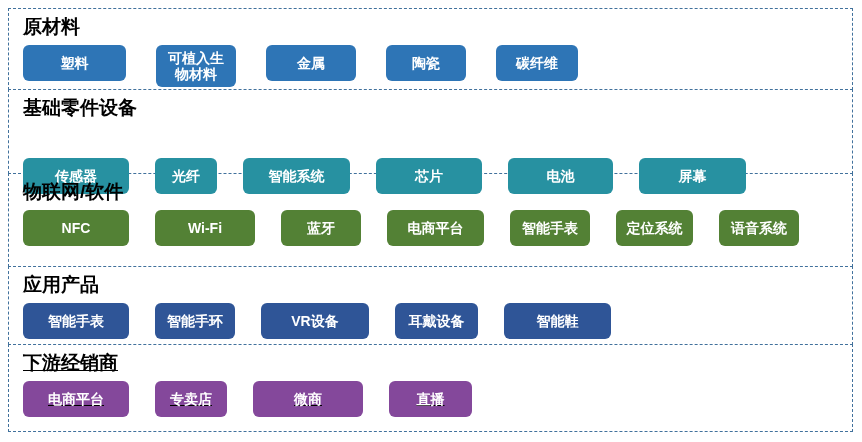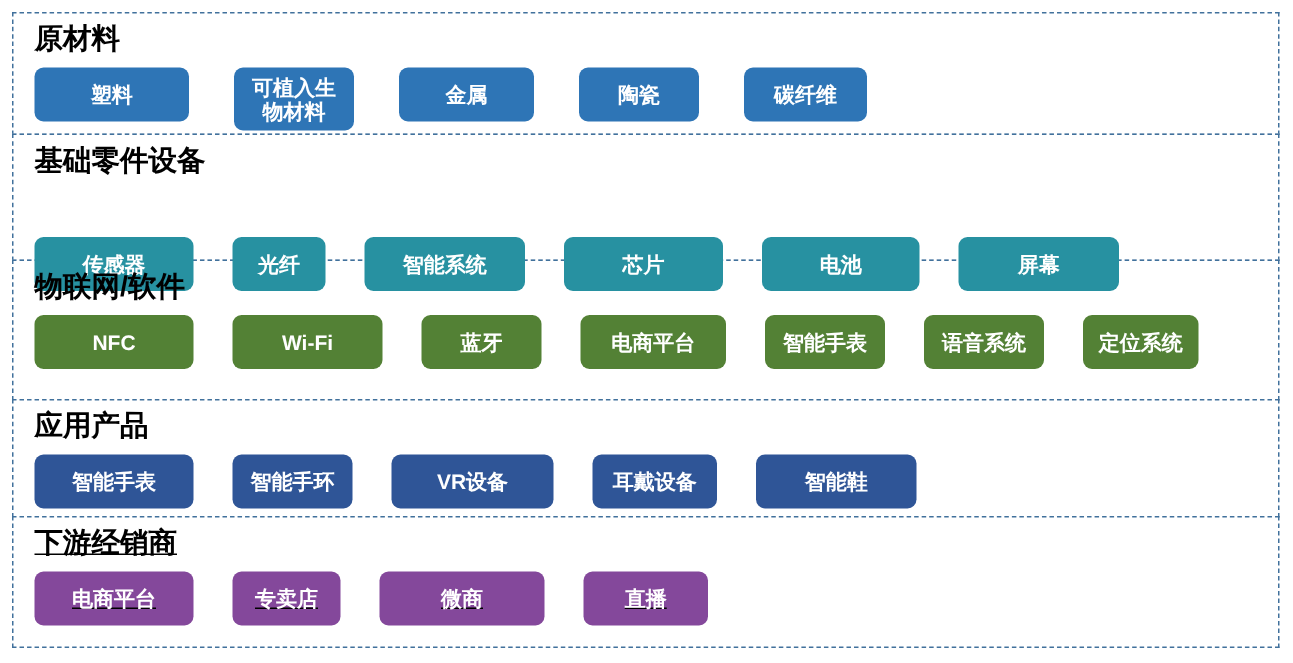--- a/index.html
+++ b/index.html
@@ -87,22 +87,22 @@
   </div>
 
   <div class="row row-3">
     <div class="row-title">物联网/软件</div>
     <div class="chips">
       <span class="chip" style="width:106px">NFC</span>
       <span class="chip" style="width:100px">Wi-Fi</span>
       <span class="chip" style="width:80px">蓝牙</span>
       <span class="chip" style="width:97px">电商平台</span>
       <span class="chip" style="width:80px">智能手表</span>
+      <span class="chip" style="width:77px">定位系统</span>
       <span class="chip" style="width:80px">语音系统</span>
-      <span class="chip" style="width:77px">定位系统</span>
     </div>
   </div>
 
   <div class="row row-4">
     <div class="row-title">应用产品</div>
     <div class="chips">
       <span class="chip" style="width:106px">智能手表</span>
       <span class="chip" style="width:80px">智能手环</span>
       <span class="chip" style="width:108px">VR设备</span>
       <span class="chip" style="width:83px">耳戴设备</span>

